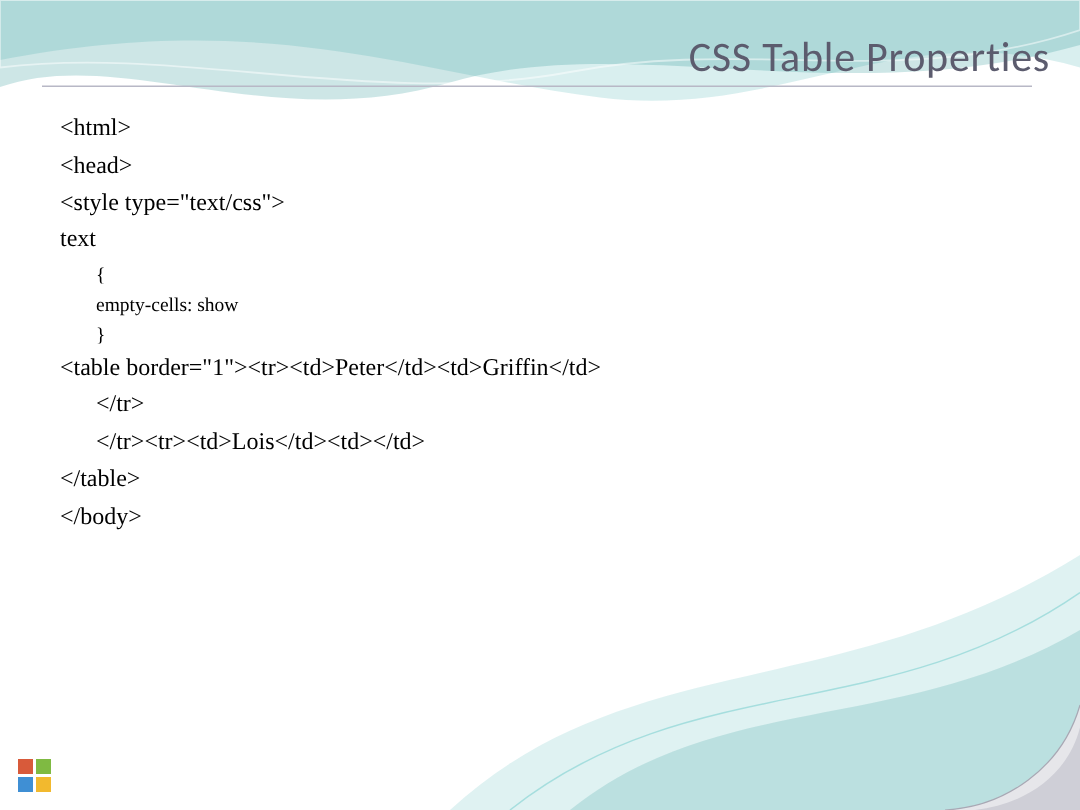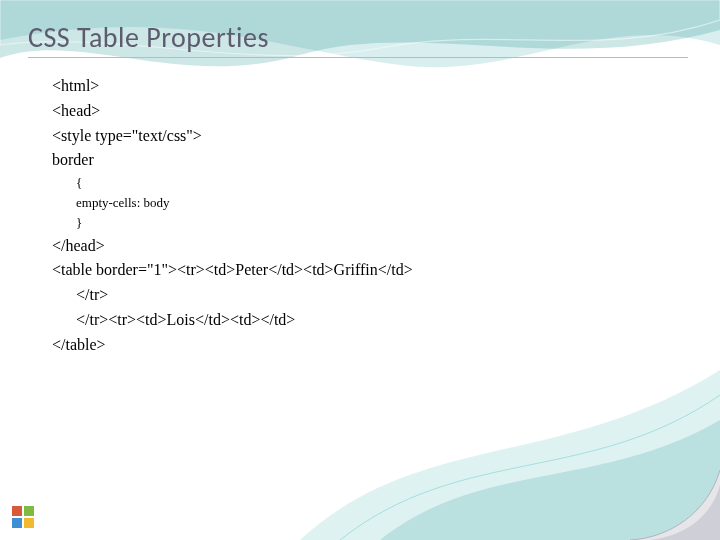--- a/index.html
+++ b/index.html
@@ -22,30 +22,31 @@
   left: 28px;
   right: 20px;
   z-index: 2;
 }
 .title {
   font-size: 28px;
   color: #5c5c6e;
   font-family: "Calibri Light", Calibri, Arial, sans-serif;
   font-weight: 400;
   letter-spacing: 0.5px;
+  text-align: right;
 }
 .title-underline {
   margin-top: 2px;
   width: 660px;
   height: 1px;
   background: #b8b8c6;
 }
 .code {
   margin-top: 16px;
-  margin-left: 24px;
+  margin-left: 12px;
   font-family: Georgia, "Times New Roman", serif;
   font-size: 16px;
   color: #000;
   line-height: 1.55;
 }
 .code .small {
   font-size: 13px;
   line-height: 1.55;
 }
 .code .indent { padding-left: 24px; }
@@ -76,29 +77,29 @@
 </svg>
 
 <div class="content">
   <div class="title">CSS Table Properties</div>
   <div class="title-underline"></div>
 
   <div class="code">
     <div>&lt;html&gt;</div>
     <div>&lt;head&gt;</div>
     <div>&lt;style type="text/css"&gt;</div>
-    <div>border</div>
+    <div>text</div>
     <div class="indent small">{</div>
-    <div class="indent small">empty-cells: body</div>
+    <div class="indent small">empty-cells: show</div>
     <div class="indent small">}</div>
-    <div>&lt;/head&gt;</div>
     <div>&lt;table border="1"&gt;&lt;tr&gt;&lt;td&gt;Peter&lt;/td&gt;&lt;td&gt;Griffin&lt;/td&gt;</div>
     <div class="indent">&lt;/tr&gt;</div>
     <div class="indent">&lt;/tr&gt;&lt;tr&gt;&lt;td&gt;Lois&lt;/td&gt;&lt;td&gt;&lt;/td&gt;</div>
     <div>&lt;/table&gt;</div>
+    <div>&lt;/body&gt;</div>
   </div>
 </div>
 
 <svg class="pagecurl" viewBox="0 0 90 90">
   <path d="M90,90 L0,90 C40,88 78,62 90,20 Z" fill="#e6e6ea"></path>
   <path d="M90,90 L20,90 C55,86 82,66 90,35 Z" fill="#cfcfd7"></path>
   <path d="M0,90 C40,88 78,62 90,20" fill="none" stroke="#a8a8b4" stroke-width="0.8"></path>
 </svg>
 
 <svg class="logo" viewBox="0 0 26 26">

